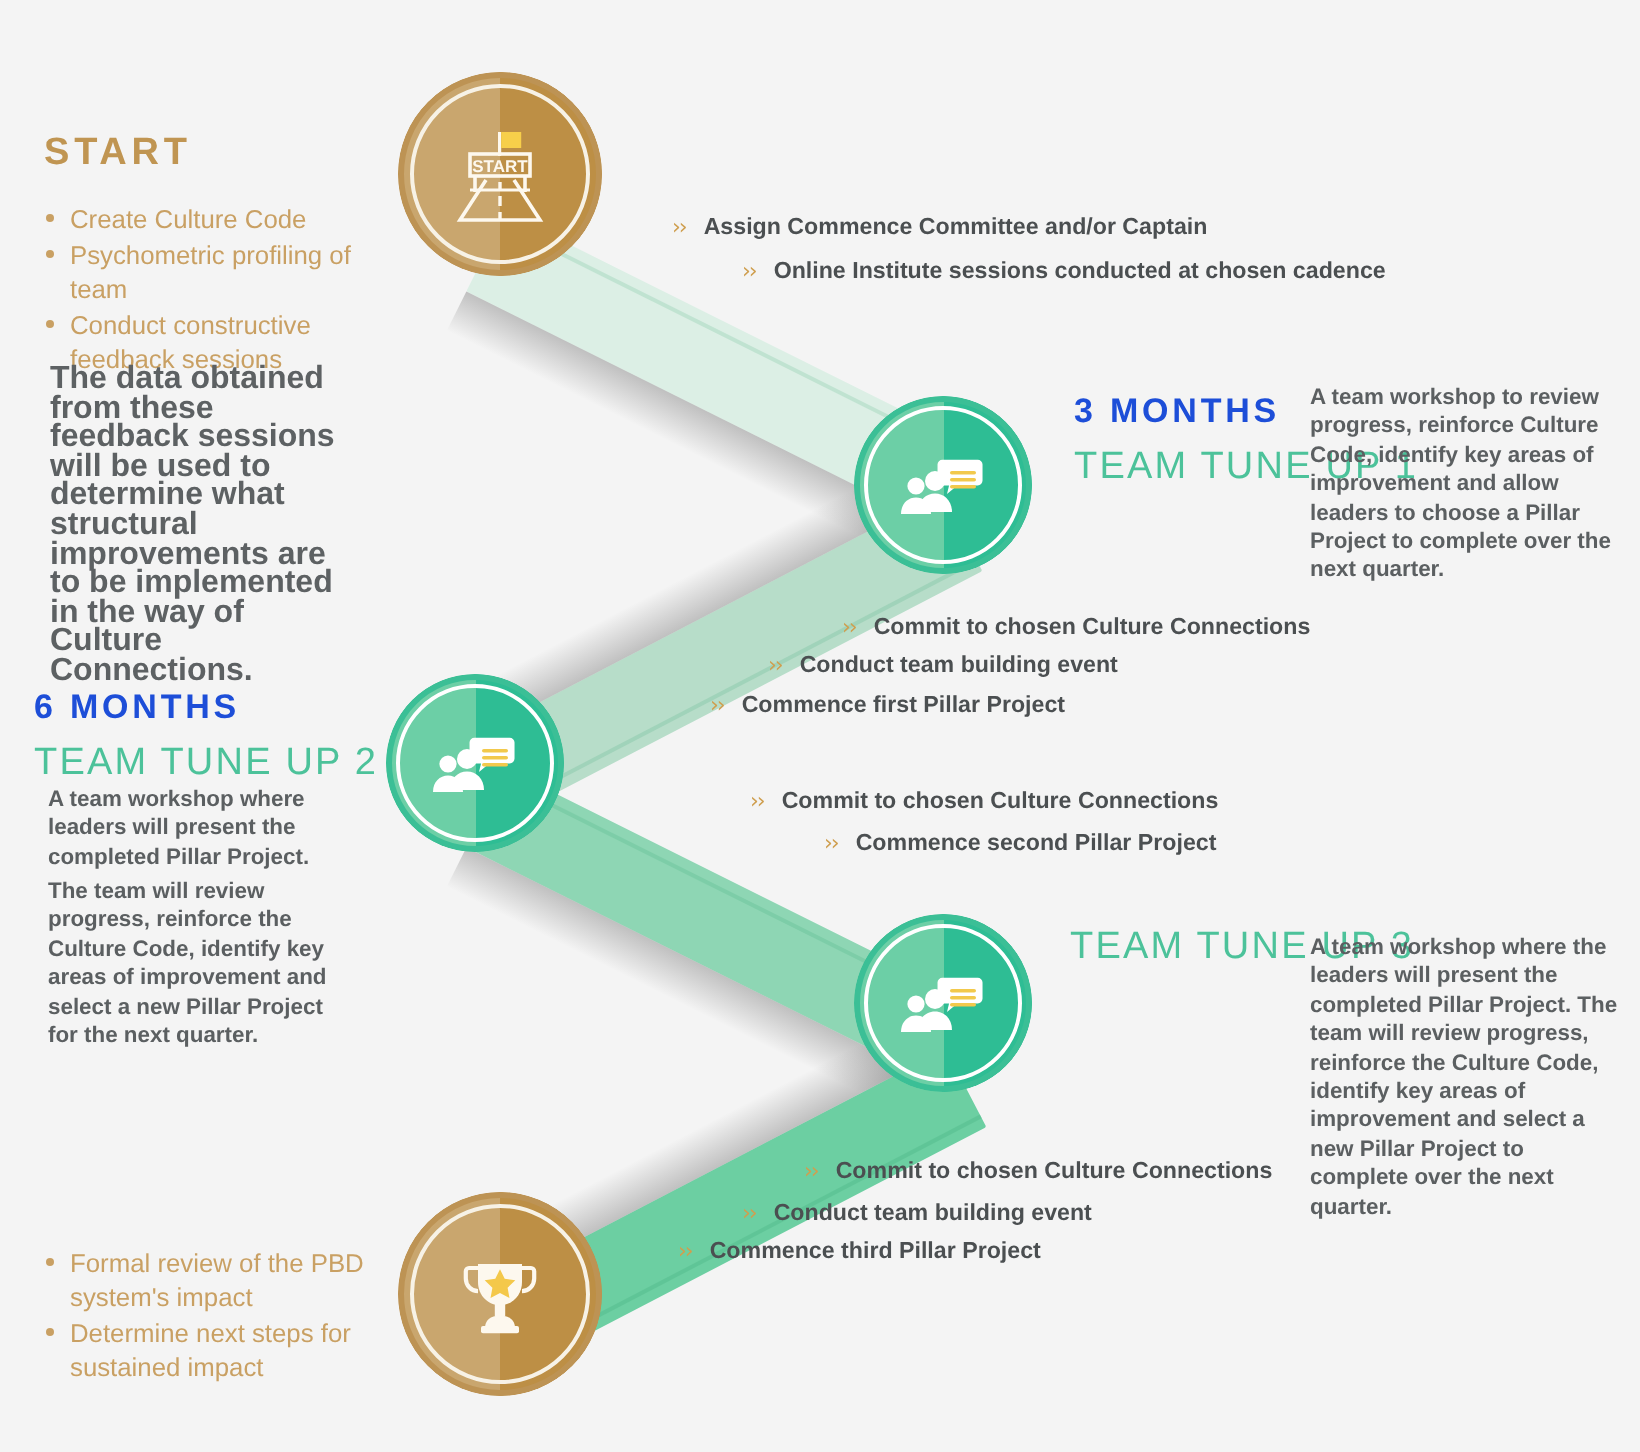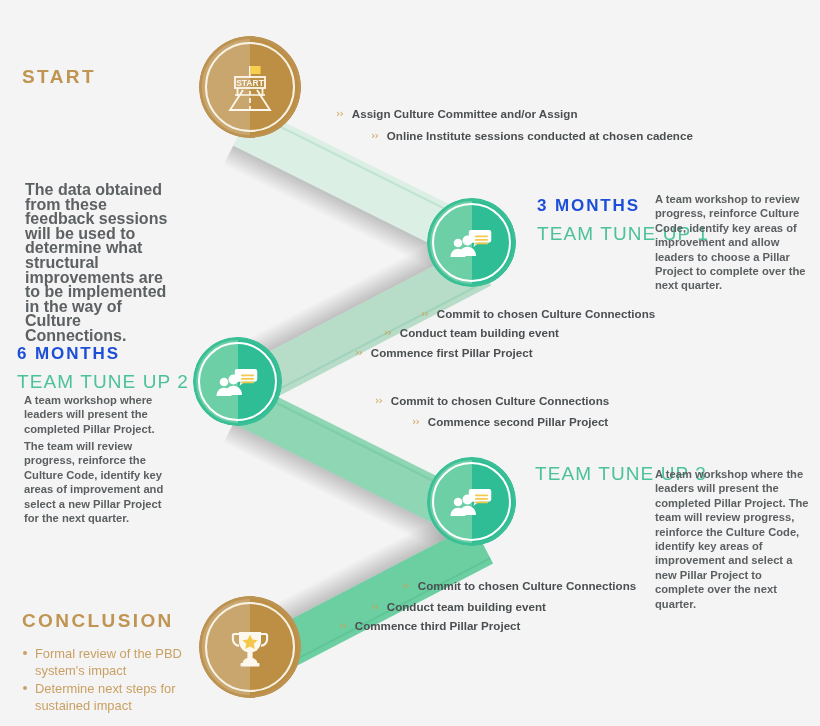--- a/index.html
+++ b/index.html
@@ -297,26 +297,31 @@
         <rect x="22.4" y="30" width="5.2" height="6" fill="#fdf8ee"></rect>
         <path d="M17.5 42 c0-3.6 2.6-6.2 7.5-6.2 s7.5 2.6 7.5 6.2 z" fill="#fdf8ee"></path>
         <rect x="15.5" y="41" width="19" height="3.6" rx="1" fill="#fdf8ee"></rect>
         <path d="M25 12.6 l2.35 4.8 l5.3 .76 l-3.85 3.7 l.93 5.2 l-4.73-2.5 l-4.73 2.5 l.93-5.2 l-3.85-3.7 l5.3-.76 z" fill="#f4c84a"></path>
       </svg>
     </div>
   </div>
 
   <div class="blk" style="left:22px; top:66px; width:185px;">
     <div class="big-title gold-title">START</div>
+    <ul class="goldlist" style="margin-top:13px;">
+      <li>Create Culture Code</li>
+      <li>Psychometric profiling of team</li>
+      <li>Conduct constructive feedback sessions</li>
+    </ul>
   </div>
   <div class="blk para" style="left:25px; top:183px; width:152px;">The data obtained from these feedback sessions will be used to determine what structural improvements are to be implemented in the way of Culture Connections.</div>
 
   <div class="crow" style="left:336px; top:108px;">
     <span class="chev">››</span>
-    <span class="ctext">Assign Culture Committee and/or Assign</span>
+    <span class="ctext">Assign Commence Committee and/or Captain</span>
   </div>
   <div class="crow" style="left:371px; top:130px;">
     <span class="chev">››</span>
     <span class="ctext">Online Institute sessions conducted at chosen cadence</span>
   </div>
 
   <div class="blk" style="left:537px; top:196px;">
     <div class="stage-num">3 MONTHS</div>
     <div class="stage-sub">TEAM TUNE UP 1</div>
   </div>
@@ -363,20 +368,19 @@
   <div class="crow" style="left:371px; top:601px;">
     <span class="chev">››</span>
     <span class="ctext">Conduct team building event</span>
   </div>
   <div class="crow" style="left:339px; top:620px;">
     <span class="chev">››</span>
     <span class="ctext">Commence third Pillar Project</span>
   </div>
 
   <div class="blk" style="left:22px; top:610px; width:185px;">
-    <div class="big-title gold-title">CONCLUSION</div>
     <ul class="goldlist" style="margin-top:13px;">
       <li>Formal review of the PBD system's impact</li>
       <li>Determine next steps for sustained impact</li>
     </ul>
   </div>
 
 </div>
 
 </body></html>

